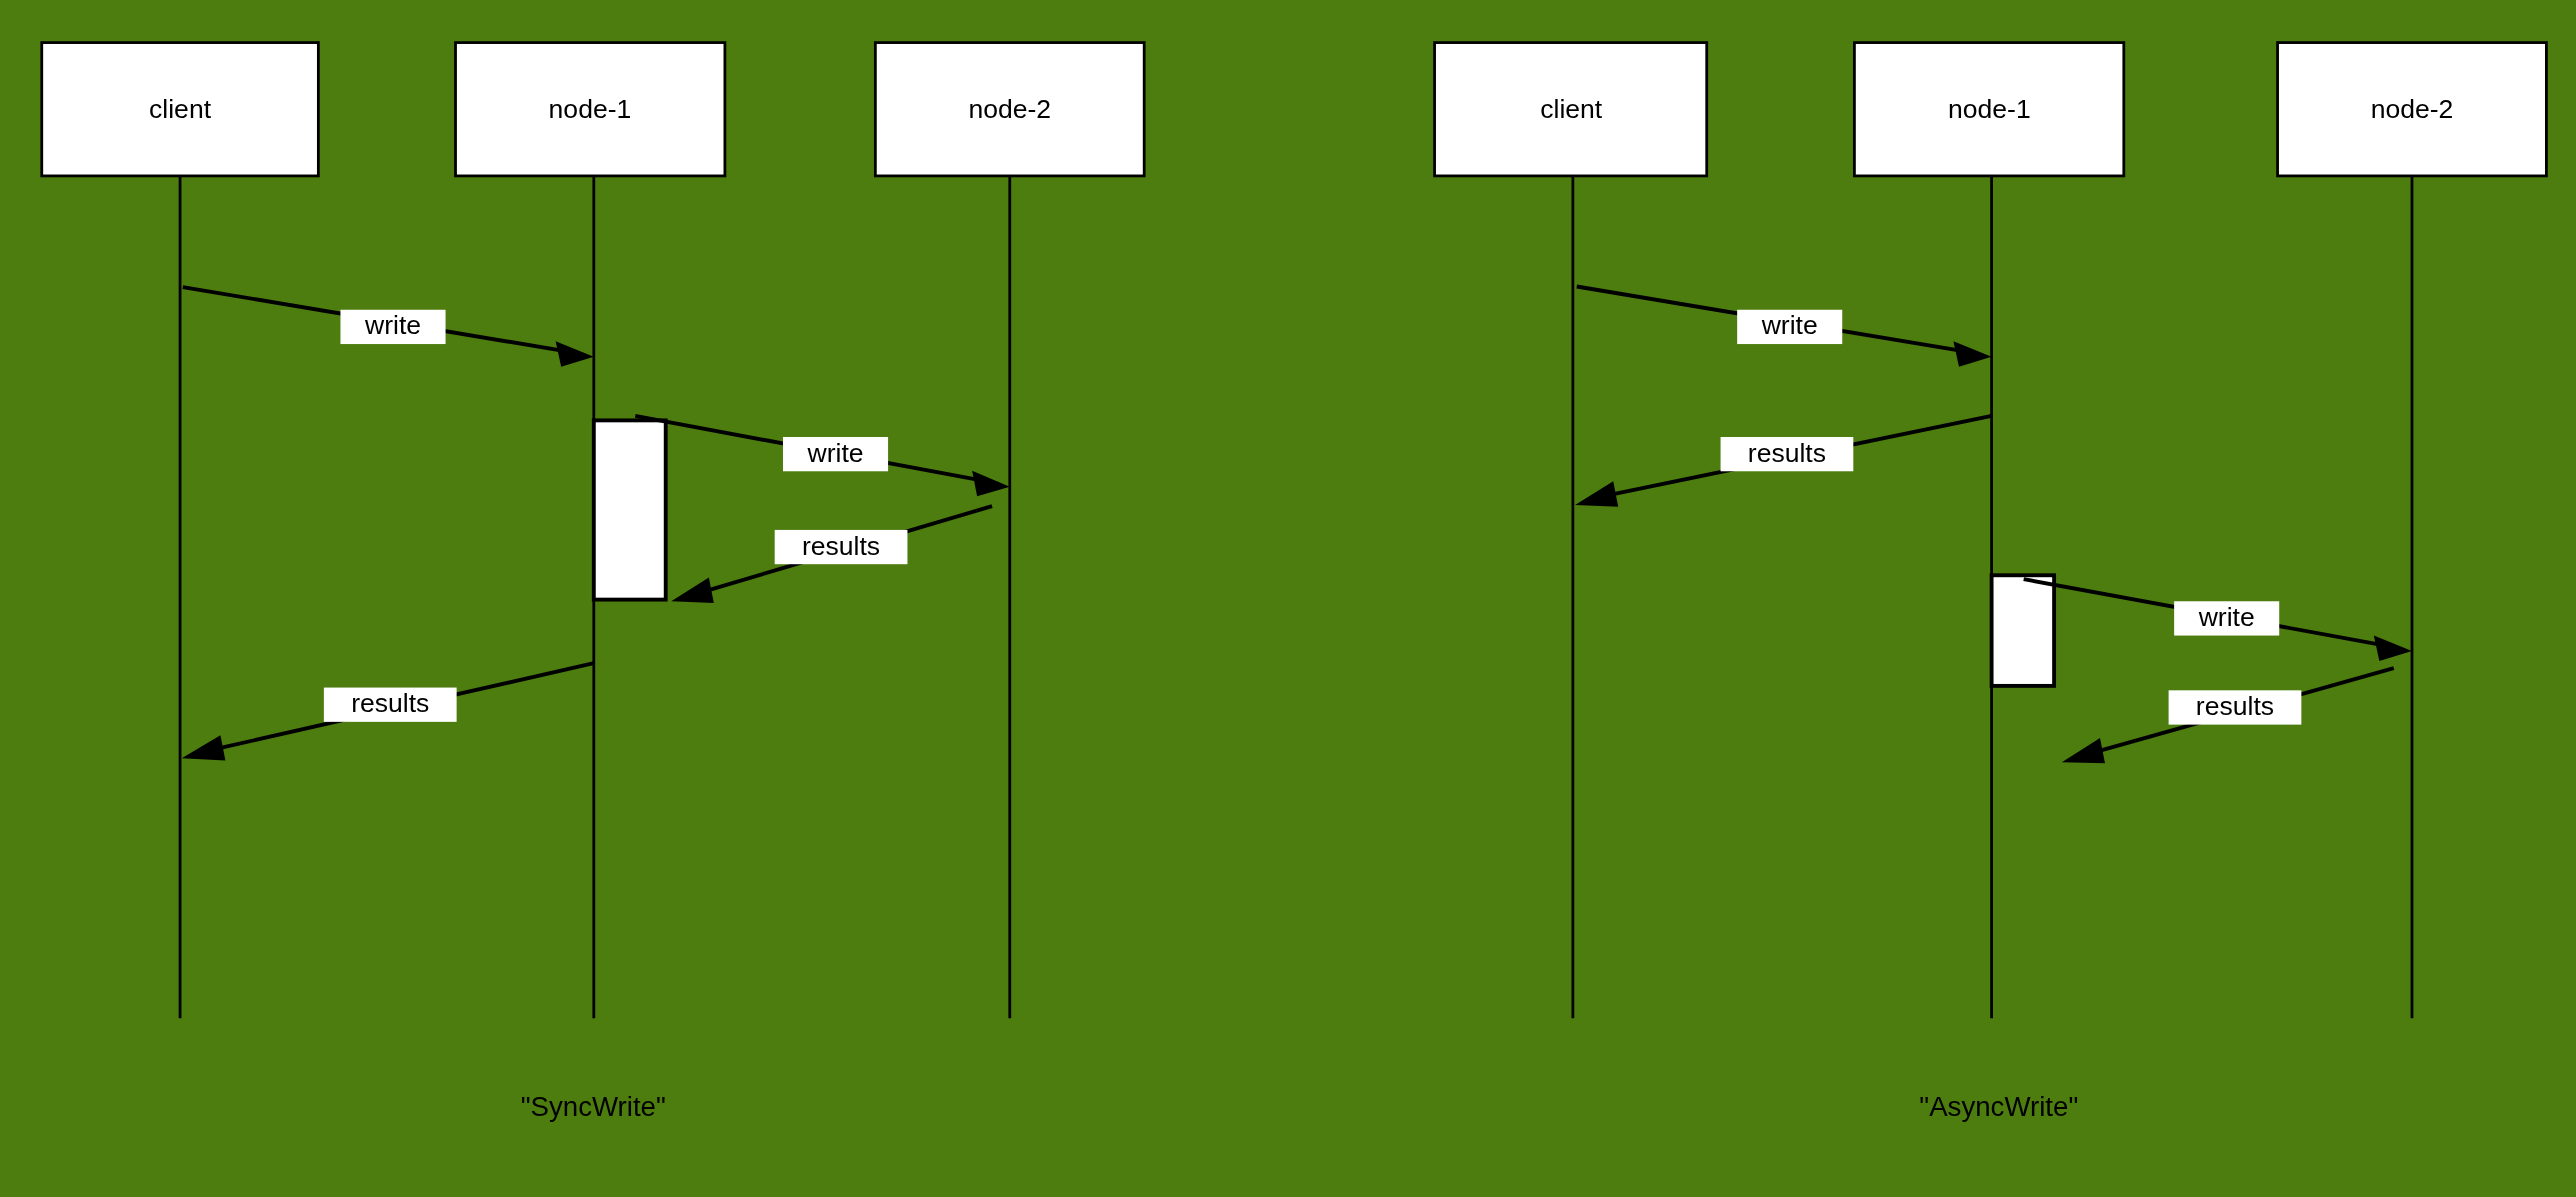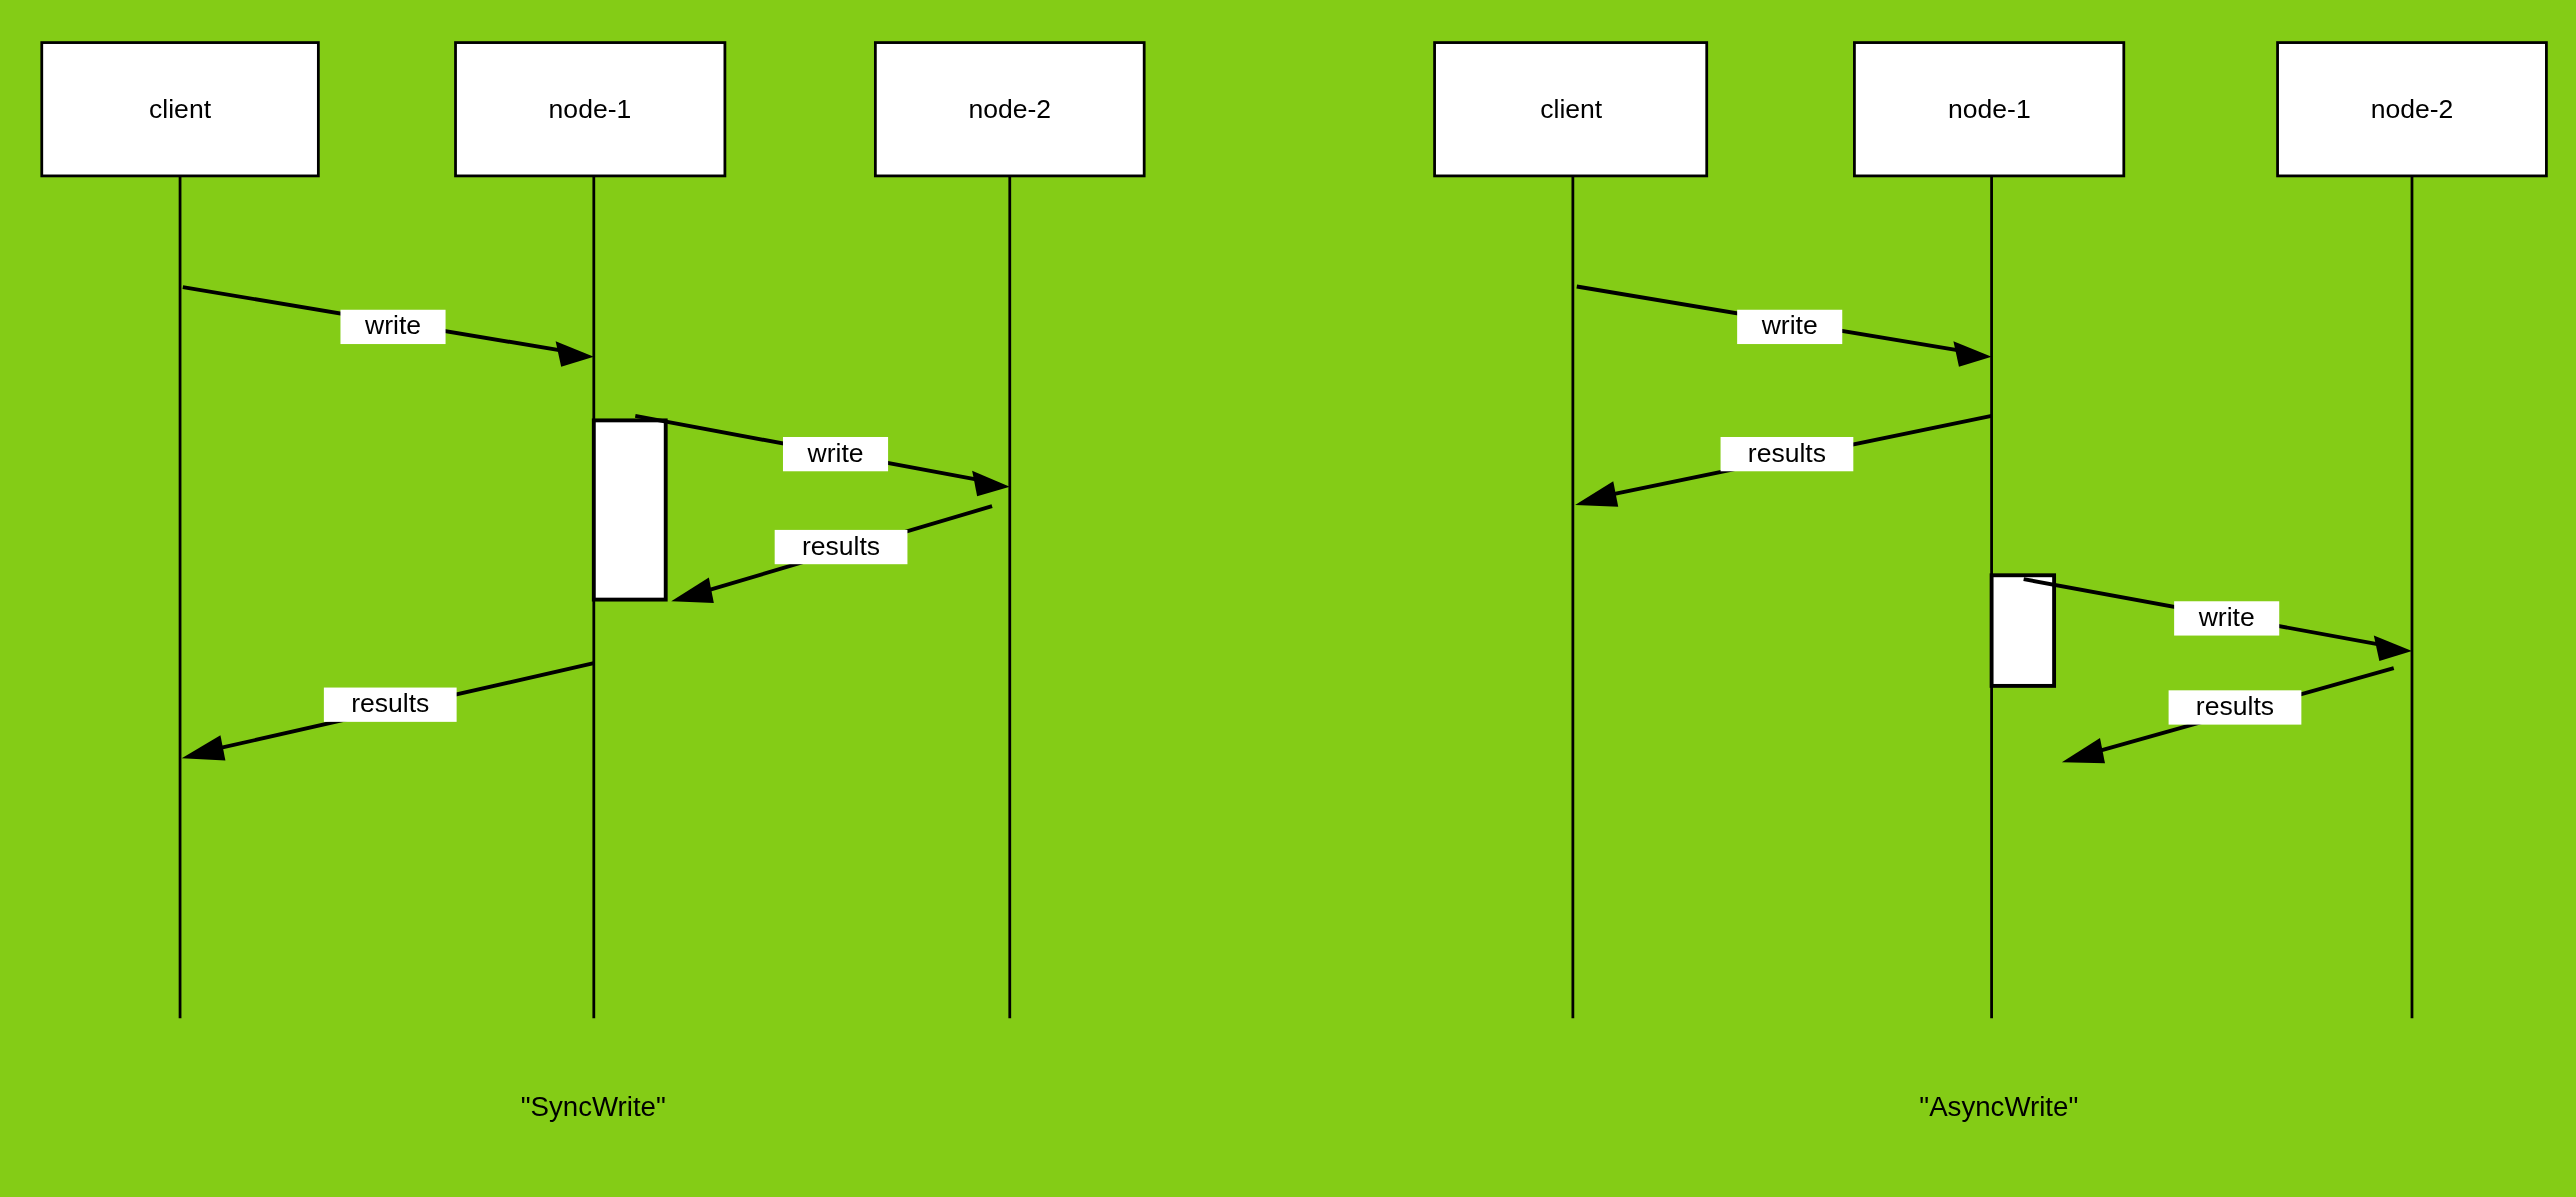--- a/index.html
+++ b/index.html
@@ -11,21 +11,21 @@
   body {
     width: 2576px;
     height: 1197px;
     font-family: "Liberation Sans", sans-serif;
     overflow: hidden;
   }
   #canvas {
     position: relative;
     width: 2576px;
     height: 1197px;
-    background: #84cc16;
+    background: #4d7c0f;
   }
   svg.diagram-layer {
     position: absolute;
     top: 0;
     left: 0;
     width: 2576px;
     height: 1197px;
     display: block;
   }
   .participant-box-rect {

